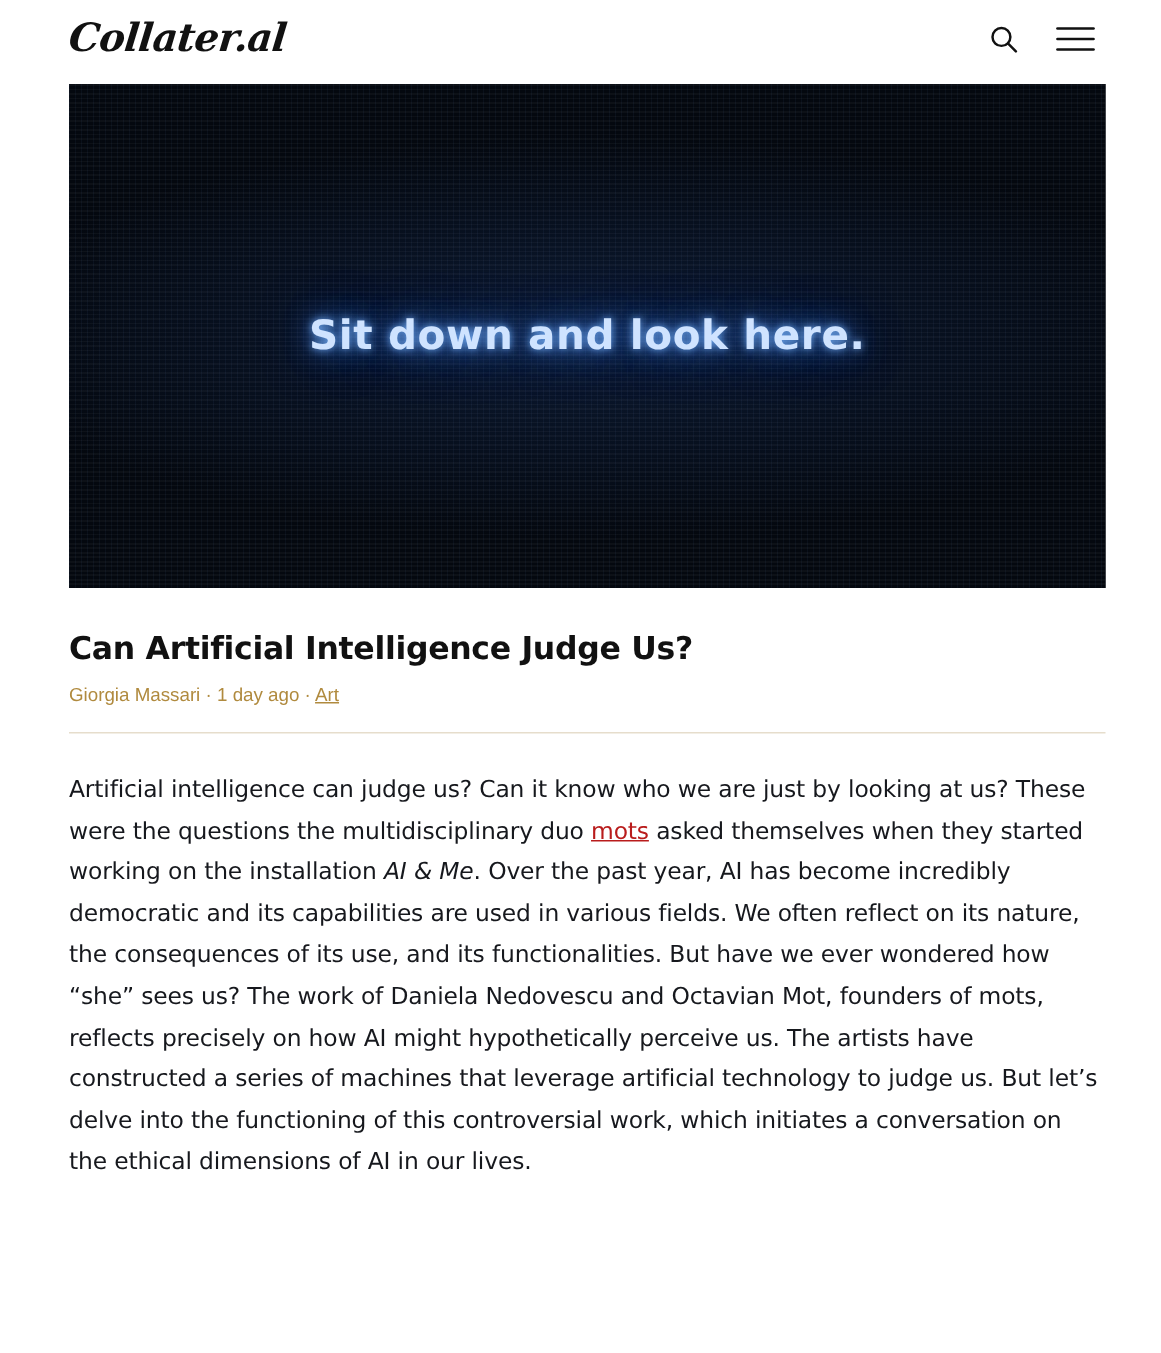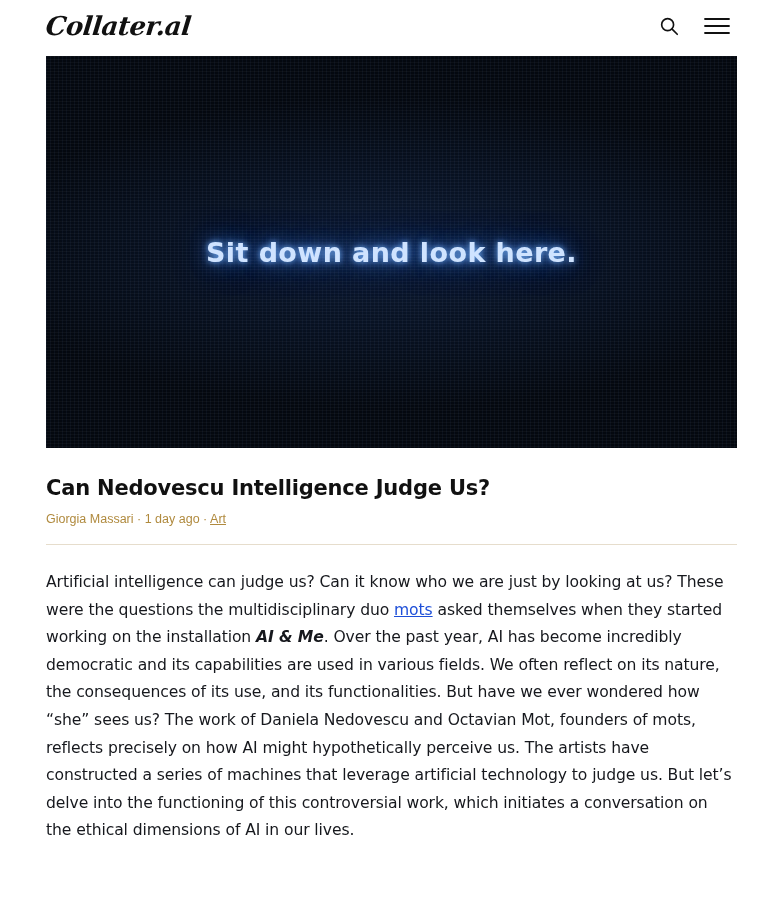--- a/index.html
+++ b/index.html
@@ -48,21 +48,21 @@
     background: none;
     border: none;
     padding: 0;
     cursor: pointer;
     color: #111111;
   }
 
   
   .hero {
     margin: 4px 37px 0 46px;
-    height: 392px;
+    height: 336px;
     position: relative;
     background:
       radial-gradient(ellipse 60% 40% at 50% 50%, #0d1b33 0%, #081223 45%, #04080f 100%),
       #04080f;
     overflow: hidden;
   }
   .hero::before {
     content: "";
     position: absolute;
     inset: 0;
@@ -137,23 +137,23 @@
 
   .body-copy {
     margin-top: 24px;
     font-family: "DejaVu Sans", sans-serif;
     font-size: 15.6px;
     line-height: 1.77;
     color: #16181d;
     letter-spacing: -0.1px;
   }
   .body-copy b { font-weight: 400; }
-  .body-copy i { font-style: italic; font-weight: 700; }
+  .body-copy i { font-style: italic; font-weight: 400; }
   .body-copy a.inline-link {
-    color: #1d4ed8;
+    color: #b91c1c;
     text-decoration: underline;
     font-weight: 400;
   }
 </style>
 </head>
 <body>
 
 <header class="site-header">
   <div class="logo">Collater.al</div>
 
@@ -172,21 +172,21 @@
       </svg>
     </button>
   </div>
 </header>
 
 <figure class="hero">
   <div class="hero-caption">Sit down and look here.</div>
 </figure>
 
 <main class="article">
-  <h1 class="article-title">Can Nedovescu Intelligence Judge Us?</h1>
+  <h1 class="article-title">Can Artificial Intelligence Judge Us?</h1>
 
   <div class="byline">
     <span>Giorgia Massari</span>
     <span class="sep">·</span>
     <span>1 day ago</span>
     <span class="sep">·</span>
     <a href="#">Art</a>
   </div>
 
   <hr class="divider">

